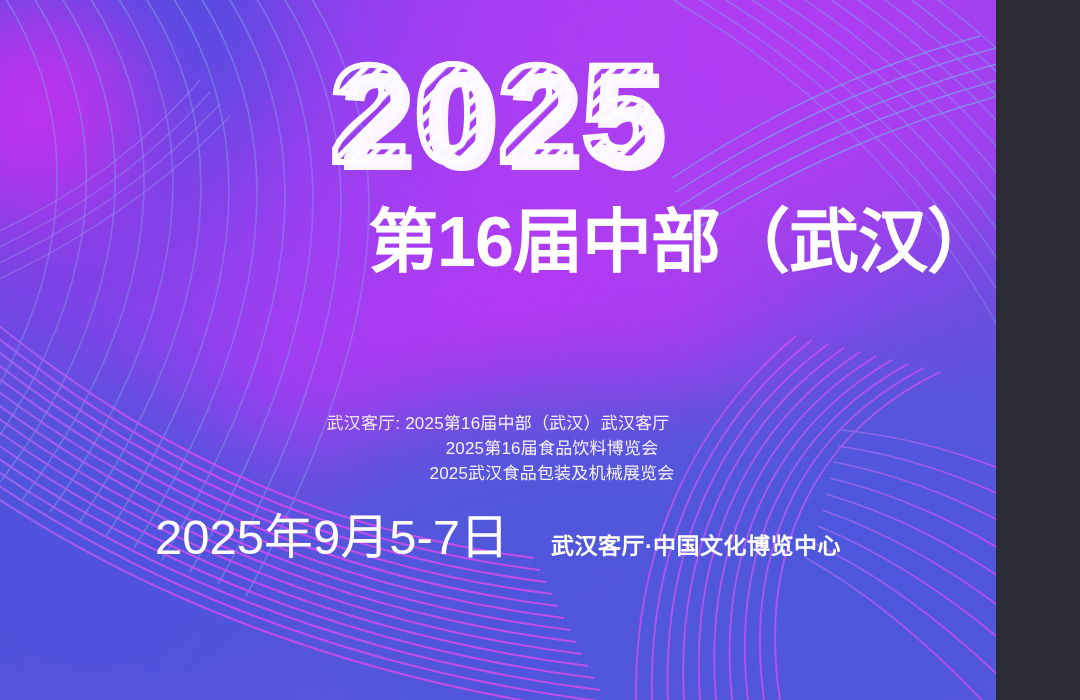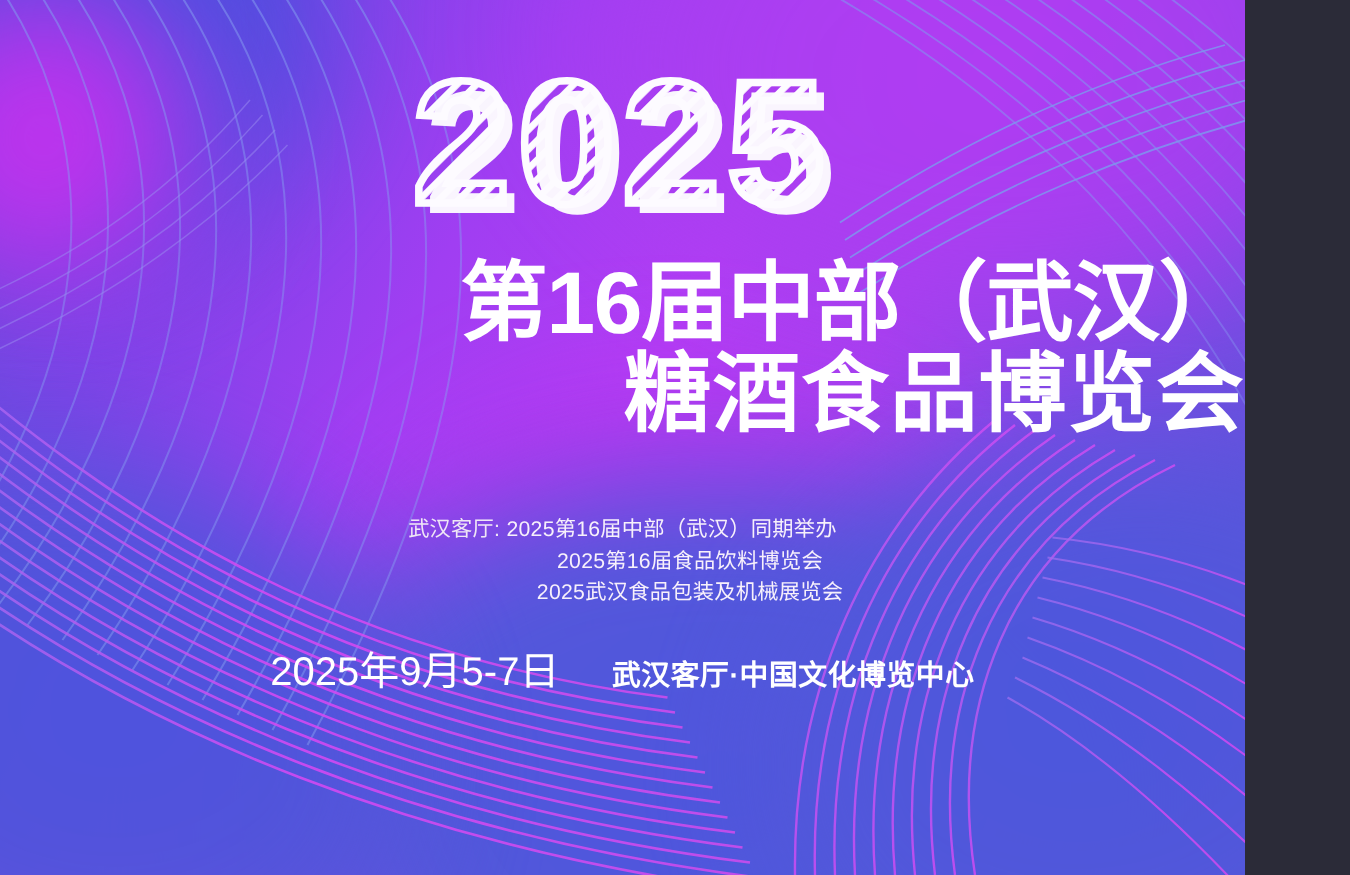--- a/index.html
+++ b/index.html
@@ -159,21 +159,21 @@
     top: 511px;
     left: 0; right: 0;
     display: flex;
     align-items: baseline;
     justify-content: center;
     gap: 42px;
     color: #ffffff;
     white-space: nowrap;
   }
   .date-text {
-    font-size: 32px;
+    font-size: 49px;
     font-weight: 500;
     letter-spacing: 0px;
     line-height: 52px;
   }
   .venue-text {
     font-size: 23px;
     font-weight: 600;
     letter-spacing: .5px;
     line-height: 52px;
   }
@@ -313,25 +313,24 @@
         </defs>
 
         <text x="235" y="120" text-anchor="middle" font-family="'Liberation Sans','DejaVu Sans',sans-serif" font-size="140" font-weight="700" letter-spacing="6" fill="#fdfbff" opacity="0.97" transform="translate(9,8)">2025</text>
 
         <text x="235" y="120" text-anchor="middle" font-family="'Liberation Sans','DejaVu Sans',sans-serif" font-size="140" font-weight="700" letter-spacing="6" fill="url(#diagStripes)" stroke="#fdfbff" stroke-width="6" paint-order="stroke fill">2025</text>
       </svg>
     </div>
 
     <div class="title-block">
       <span class="title-line title-line-1">第16届中部（武汉）</span>
-      <span class="title-line title-line-2">糖酒食品博览会</span>
     </div>
 
     <div class="concurrent">
-      <span class="row row-1"><span class="label">武汉客厅:</span> <span>2025第16届中部（武汉）同期举办</span></span>
+      <span class="row row-1"><span class="label">武汉客厅:</span> <span>2025第16届中部（武汉）武汉客厅</span></span>
       <span class="row row-2"><span>2025第16届食品饮料博览会</span></span>
       <span class="row row-3"><span>2025武汉食品包装及机械展览会</span></span>
     </div>
 
     <div class="footer-line">
       <span class="date-text">2025年9月5-7日</span>
       <span class="venue-text">武汉客厅·中国文化博览中心</span>
     </div>
 
   </div>

